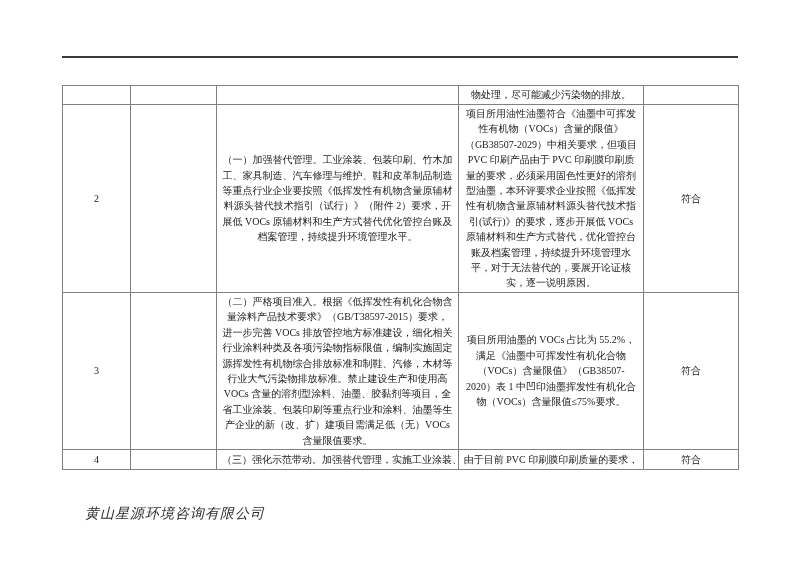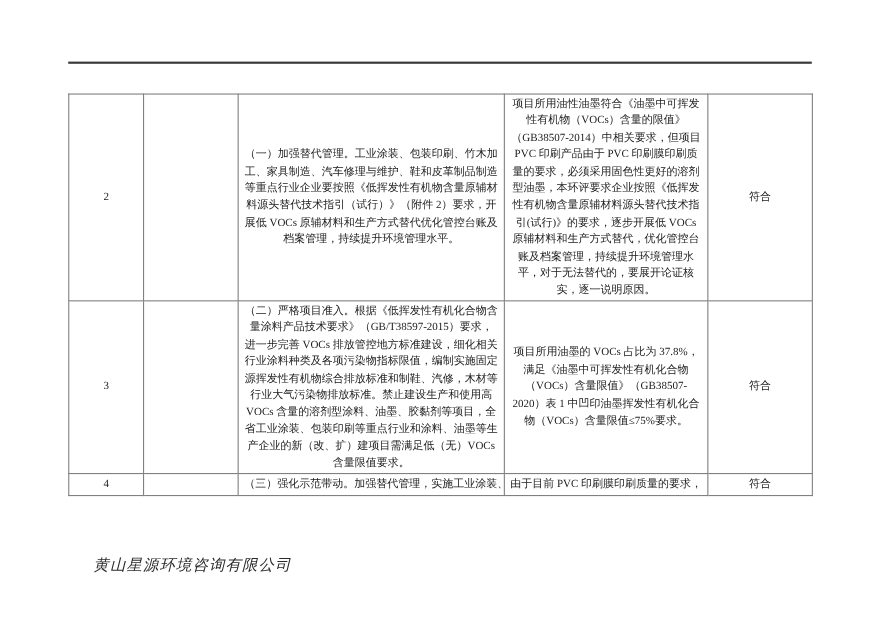--- a/index.html
+++ b/index.html
@@ -67,32 +67,39 @@
 </style>
 </head>
 <body>
 
 <div class="page">
 
   <div class="header-rule"></div>
 
   <table class="doc-table">
     <tbody>
+      <tr class="r1">
+        <td class="c1"></td>
+        <td class="c2"></td>
+        <td class="c3"></td>
+        <td class="c4">物处理，尽可能减少污染物的排放。</td>
+        <td class="c5"></td>
+      </tr>
       <tr class="r2">
         <td class="c1">2</td>
         <td class="c2"></td>
         <td class="c3">（一）加强替代管理。工业涂装、包装印刷、竹木加工、家具制造、汽车修理与维护、鞋和皮革制品制造等重点行业企业要按照《低挥发性有机物含量原辅材料源头替代技术指引（试行）》（附件 2）要求，开展低 VOCs 原辅材料和生产方式替代优化管控台账及档案管理，持续提升环境管理水平。</td>
-        <td class="c4">项目所用油性油墨符合《油墨中可挥发性有机物（VOCs）含量的限值》（GB38507-2014）中相关要求，但项目 PVC 印刷产品由于 PVC 印刷膜印刷质量的要求，必须采用固色性更好的溶剂型油墨，本环评要求企业按照《低挥发性有机物含量原辅材料源头替代技术指引(试行)》的要求，逐步开展低 VOCs 原辅材料和生产方式替代，优化管控台账及档案管理，持续提升环境管理水平，对于无法替代的，要展开论证核实，逐一说明原因。</td>
+        <td class="c4">项目所用油性油墨符合《油墨中可挥发性有机物（VOCs）含量的限值》（GB38507-2029）中相关要求，但项目 PVC 印刷产品由于 PVC 印刷膜印刷质量的要求，必须采用固色性更好的溶剂型油墨，本环评要求企业按照《低挥发性有机物含量原辅材料源头替代技术指引(试行)》的要求，逐步开展低 VOCs 原辅材料和生产方式替代，优化管控台账及档案管理，持续提升环境管理水平，对于无法替代的，要展开论证核实，逐一说明原因。</td>
         <td class="c5">符合</td>
       </tr>
       <tr class="r3">
         <td class="c1">3</td>
         <td class="c2"></td>
         <td class="c3">（二）严格项目准入。根据《低挥发性有机化合物含量涂料产品技术要求》（GB/T38597-2015）要求，进一步完善 VOCs 排放管控地方标准建设，细化相关行业涂料种类及各项污染物指标限值，编制实施固定源挥发性有机物综合排放标准和制鞋、汽修，木材等行业大气污染物排放标准。禁止建设生产和使用高 VOCs 含量的溶剂型涂料、油墨、胶黏剂等项目，全省工业涂装、包装印刷等重点行业和涂料、油墨等生产企业的新（改、扩）建项目需满足低（无）VOCs 含量限值要求。</td>
-        <td class="c4">项目所用油墨的 VOCs 占比为 37.8%，满足《油墨中可挥发性有机化合物（VOCs）含量限值》（GB38507-2020）表 1 中凹印油墨挥发性有机化合物（VOCs）含量限值≤75%要求。</td>
+        <td class="c4">项目所用油墨的 VOCs 占比为 55.2%，满足《油墨中可挥发性有机化合物（VOCs）含量限值》（GB38507-2020）表 1 中凹印油墨挥发性有机化合物（VOCs）含量限值≤75%要求。</td>
         <td class="c5">符合</td>
       </tr>
       <tr class="r4">
         <td class="c1">4</td>
         <td class="c2"></td>
         <td class="c3">（三）强化示范带动。加强替代管理，实施工业涂装、</td>
         <td class="c4">由于目前 PVC 印刷膜印刷质量的要求，</td>
         <td class="c5">符合</td>
       </tr>
     </tbody>

